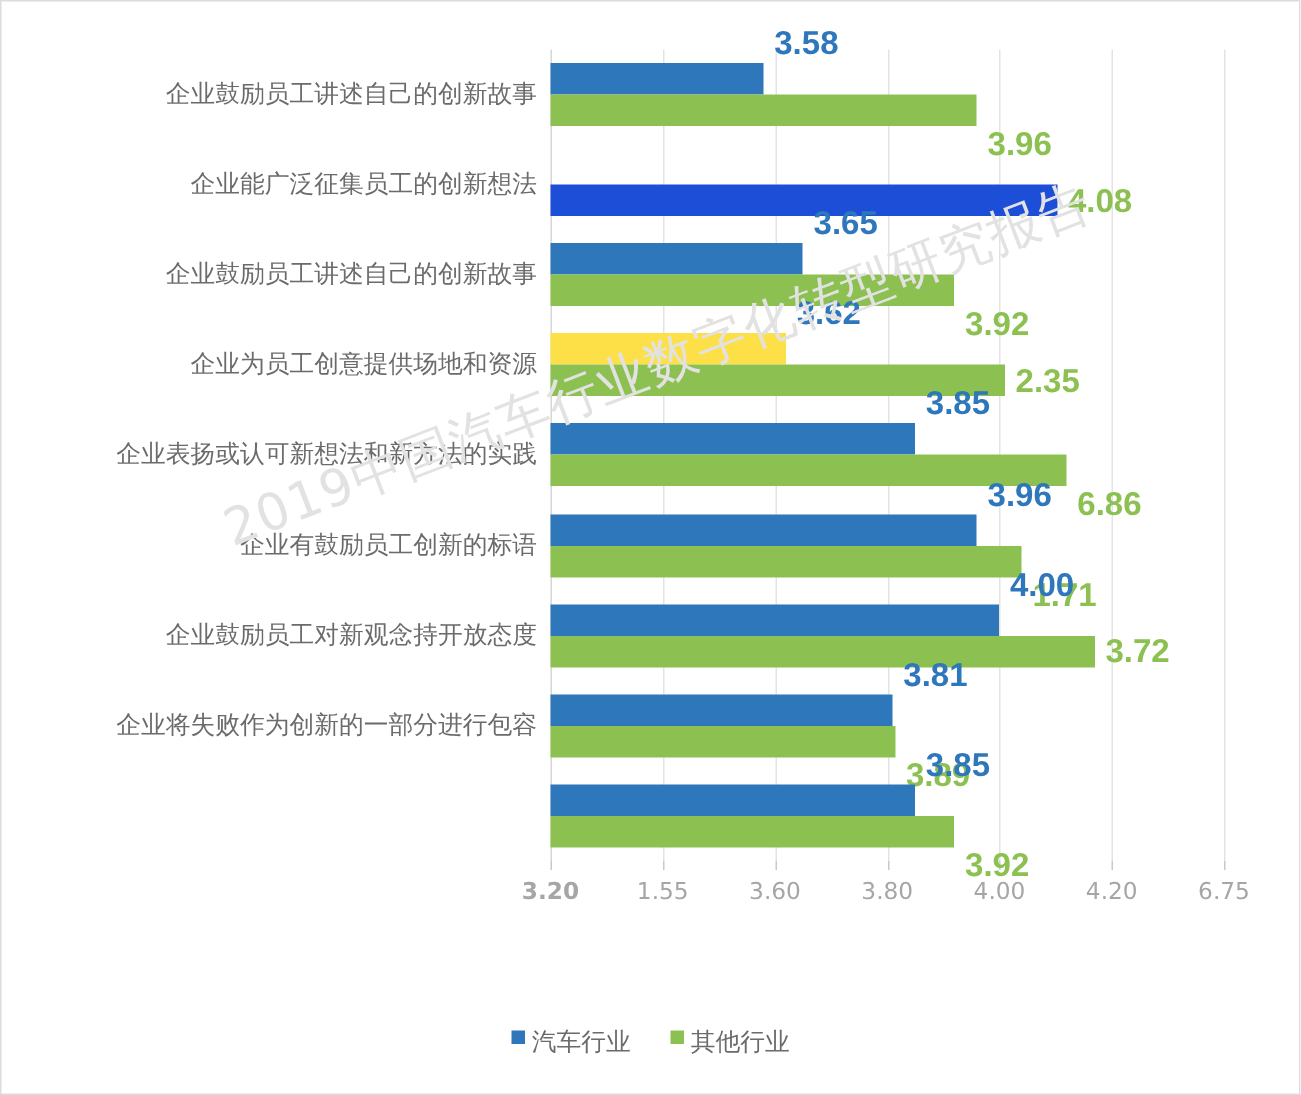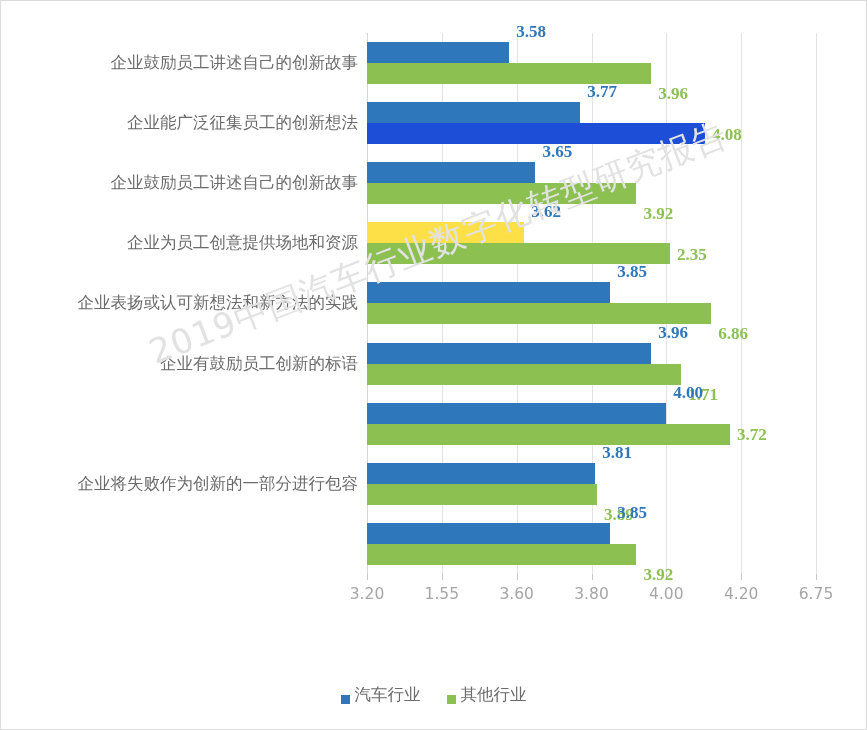--- a/index.html
+++ b/index.html
@@ -84,24 +84,24 @@
     position: absolute;
     left: 0;
     height: 21px;
   }
   .bar.blue  { background: #2e77bb; }
   .bar.green { background: #8cc152; }
   .bar .vlabel {
     position: absolute;
     left: 100%;
     white-space: nowrap;
-    font-size: 17px;
+    font-size: 22px;
     font-weight: bold;
     line-height: 1;
-    font-family: Liberation Serif, serif;
+    font-family: Liberation Sans, sans-serif;
   }
   .bar.blue .vlabel {
     color: #2e77bb;
     bottom: 100%;
     margin-bottom: 2px;
     margin-left: 7px;
   }
   .bar.green .vlabel {
     color: #8cc152;
     top: 100%;
@@ -140,21 +140,21 @@
     right: 0;
     top: 686px;
     display: flex;
     justify-content: center;
     align-items: center;
     gap: 26px;
     z-index: 4;
   }
   .legend-entry {
     display: flex;
-    align-items: flex-end;
+    align-items: flex-start;
     gap: 5px;
   }
   .legend-swatch {
     width: 9px;
     height: 9px;
     display: inline-block;
   }
   .legend-text {
     font-size: 16.5px;
     color: #6b6b6b;
@@ -191,23 +191,20 @@
           <div class="cat-label">企业鼓励员工讲述自己的创新故事</div>
           <div class="bar blue" style="width: 142.183px; top: 9.05556px; background: rgb(46, 119, 187);">
             <span class="vlabel">3.58</span>
           </div>
           <div class="bar green" style="width: 284.367px; top: 30.0556px; background: rgb(140, 193, 82);">
             <span class="vlabel">3.96</span>
           </div>
         </div>
         <div class="band" style="top: 60.1111px; height: 60.1111px;">
           <div class="cat-label">企业能广泛征集员工的创新想法</div>
-          <div class="bar blue" style="width: 213.275px; top: 9.05556px; background: rgb(46, 119, 187);">
-            <span class="vlabel">3.77</span>
-          </div>
           <div class="bar green" style="width: 338px; top: 30.0556px; background: #1d4ed8;">
             <span class="vlabel inline">4.08</span>
           </div>
         </div>
         <div class="band" style="top: 120.222px; height: 60.1111px;">
           <div class="cat-label">企业鼓励员工讲述自己的创新故事</div>
           <div class="bar blue" style="width: 168.375px; top: 9.05556px; background: rgb(46, 119, 187);">
             <span class="vlabel">3.65</span>
           </div>
           <div class="bar green" style="width: 269.4px; top: 30.0556px; background: rgb(140, 193, 82);">
@@ -235,20 +232,21 @@
         <div class="band" style="top: 300.556px; height: 60.1111px;">
           <div class="cat-label">企业有鼓励员工创新的标语</div>
           <div class="bar blue" style="width: 284.367px; top: 9.05556px; background: rgb(46, 119, 187);">
             <span class="vlabel">3.96</span>
           </div>
           <div class="bar green" style="width: 314.3px; top: 30.0556px; background: rgb(140, 193, 82);">
             <span class="vlabel">1.71</span>
           </div>
         </div>
         <div class="band" style="top: 360.667px; height: 60.1111px;">
+          <div class="cat-label">企业鼓励员工对新观念持开放态度</div>
           <div class="bar blue" style="width: 299.333px; top: 9.05556px; background: rgb(46, 119, 187);">
             <span class="vlabel">4.00</span>
           </div>
           <div class="bar green" style="width: 362.942px; top: 30.0556px; background: rgb(140, 193, 82);">
             <span class="vlabel inline">3.72</span>
           </div>
         </div>
         <div class="band" style="top: 420.778px; height: 60.1111px;">
           <div class="cat-label">企业将失败作为创新的一部分进行包容</div>
           <div class="bar blue" style="width: 228.242px; top: 9.05556px; background: rgb(46, 119, 187);">
@@ -263,21 +261,21 @@
             <span class="vlabel">3.85</span>
           </div>
           <div class="bar green" style="width: 269.4px; top: 30.0556px; background: rgb(140, 193, 82);">
             <span class="vlabel">3.92</span>
           </div>
         </div>
       </div>
   </div>
 
   <div id="xaxis">
-      <div class="tlabel" style="left: 0px;">3.20</div>
+      <div class="tlabel" style="left: 0px; font-weight: bold;">3.20</div>
       <div class="tlabel" style="left: 74.8333px;">1.55</div>
       <div class="tlabel" style="left: 149.667px;">3.60</div>
       <div class="tlabel" style="left: 224.5px;">3.80</div>
       <div class="tlabel" style="left: 299.333px;">4.00</div>
       <div class="tlabel" style="left: 374.167px;">4.20</div>
       <div class="tlabel" style="left: 449px;">6.75</div>
     </div>
 
   <div id="legend">
       <div class="legend-entry">

